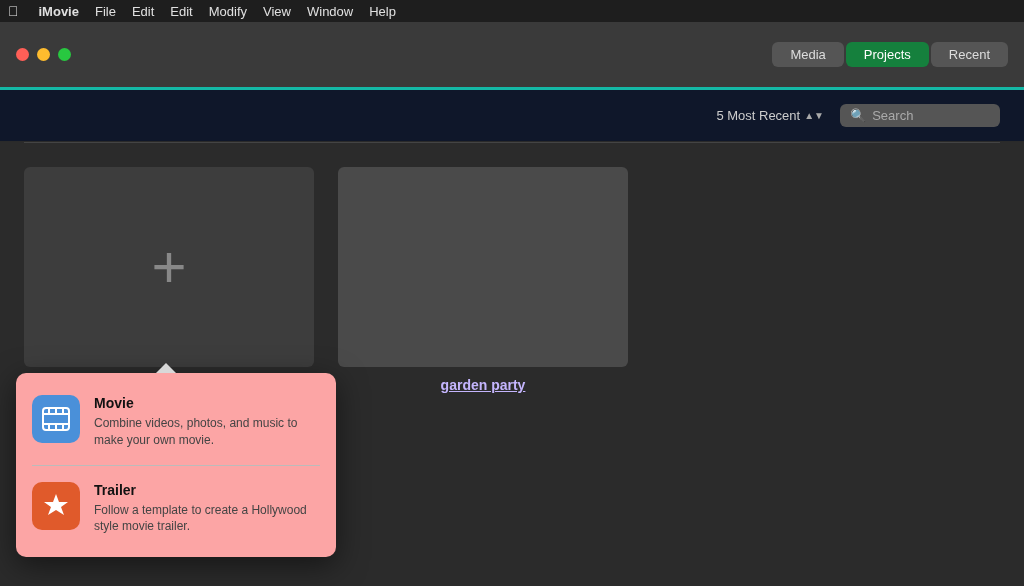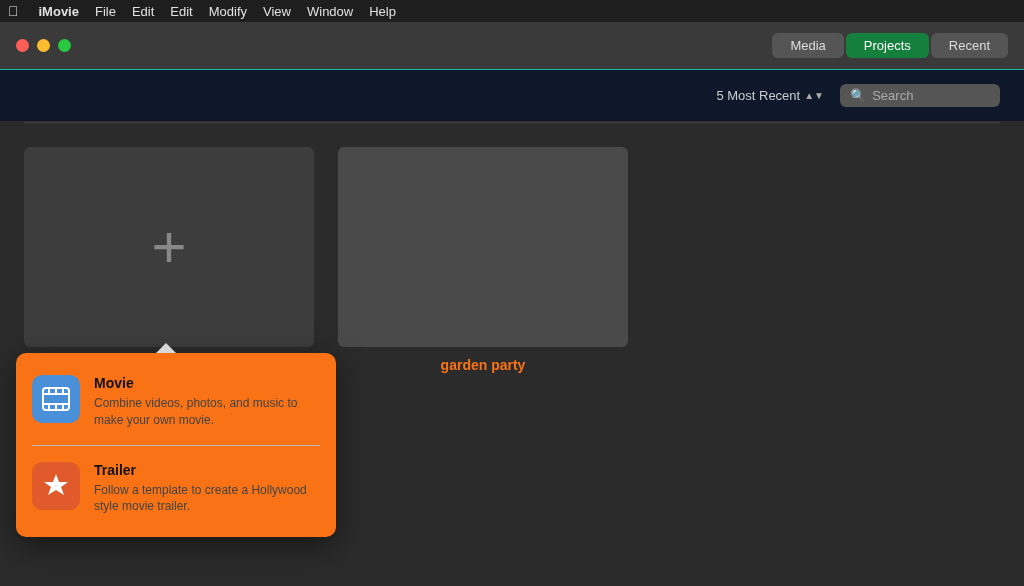--- a/index.html
+++ b/index.html
@@ -29,27 +29,27 @@
     }
     .menu-bar span {
       cursor: default;
     }
     .menu-bar .app-name {
       font-weight: bold;
     }
 
     
     .title-bar {
-      height: 48px;
+      height: 68px;
       background: #3a3a3a;
       display: flex;
       align-items: center;
       justify-content: space-between;
       padding: 0 16px;
-      border-bottom: 1px solid #14b8a6;
+      border-bottom: 3px solid #14b8a6;
       gap: 6px;
     }
 
     .traffic-lights {
       display: flex;
       gap: 8px;
       align-items: center;
     }
     .traffic-light {
       width: 13px;
@@ -171,29 +171,30 @@
       color: #888;
       font-size: 60px;
       font-weight: 100;
       line-height: 1;
       position: relative;
     }
 
     .card-label {
       font-size: 14px;
       font-weight: 600;
-      color: #f97316;
+      color: #c4b5fd;
+      text-decoration: underline;
     }
 
     
     .popup-menu {
       position: absolute;
       left: 16px;
       top: 230px;
-      background: #f97316;
+      background: #fca5a5;
       border-radius: 10px;
       padding: 12px 0;
       width: 320px;
       box-shadow: 0 8px 30px rgba(0,0,0,0.5);
       z-index: 100;
     }
 
     
     .popup-menu::before {
       content: '';

